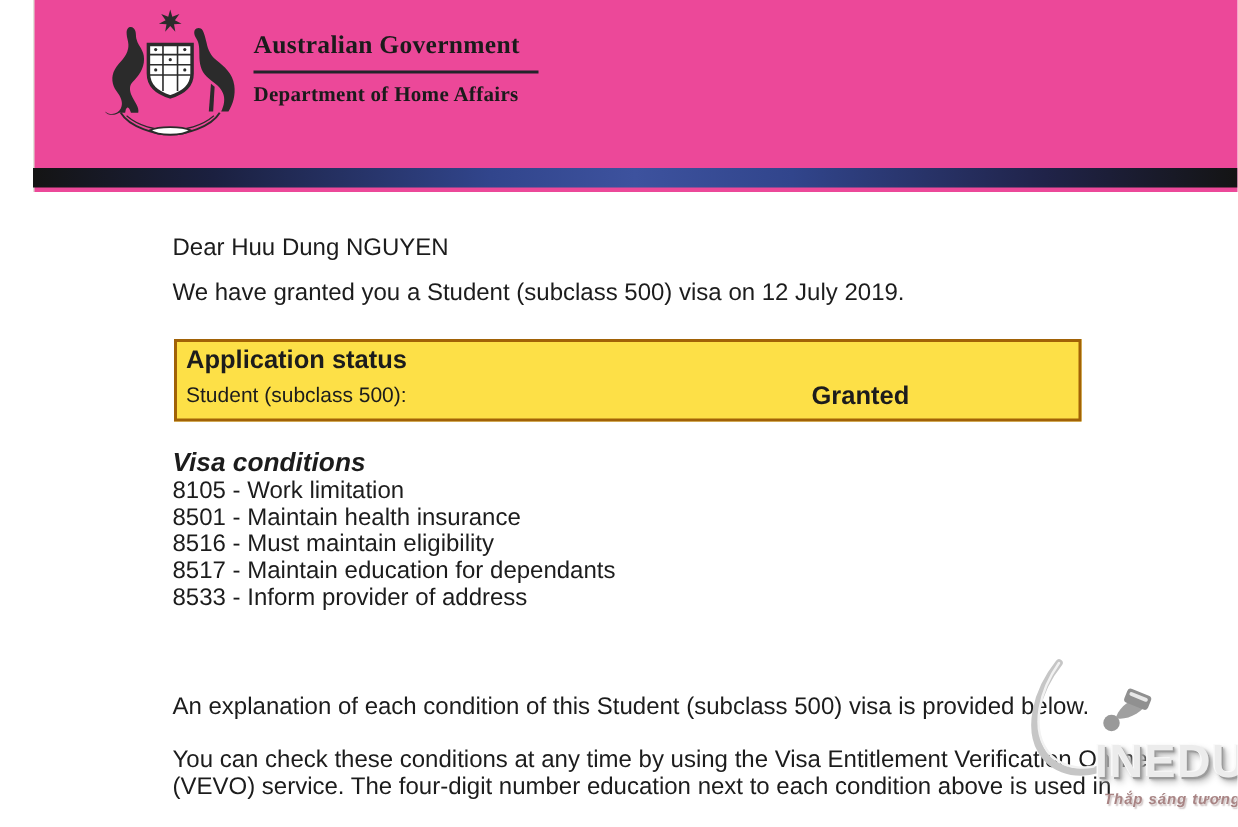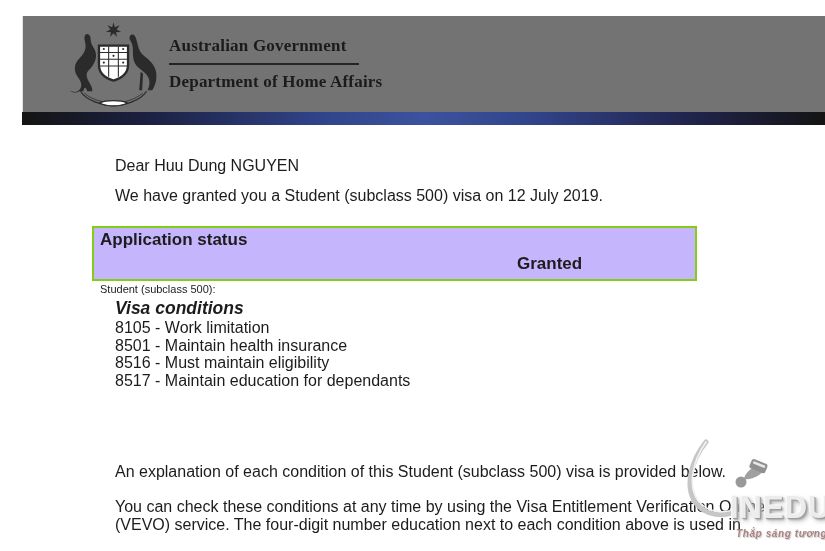--- a/index.html
+++ b/index.html
@@ -4,45 +4,45 @@
 <style>
   html,body{margin:0;padding:0;}
   body{
     width:825px;height:551px;position:relative;overflow:hidden;
     background:#ffffff;
     font-family:"Liberation Sans","DejaVu Sans",sans-serif;
     color:#1c1c1c;
   }
   
   .gov-header{
-    position:absolute;left:22px;top:0;width:803px;height:104px;
-    background:#737373;border-left:1px solid #e3e2da;margin-top:16px;
+    position:absolute;left:22px;top:0;width:803px;height:128px;
+    background:#ec4899;border-left:1px solid #e3e2da;
   }
   .crest{position:absolute;left:42px;top:4px;width:97px;height:92px;}
   .gov-text{position:absolute;left:146px;top:20px;
     font-family:"Liberation Serif","DejaVu Serif",serif;
     font-weight:bold;color:#1b1b1b;}
   .gov-line1{font-size:17px;letter-spacing:.2px;white-space:nowrap;}
   .gov-divider{width:190px;height:2px;background:#23232a;margin-top:7px;}
-  .gov-line2{font-size:17px;letter-spacing:.2px;margin-top:7px;white-space:nowrap;}
+  .gov-line2{font-size:14px;letter-spacing:.2px;margin-top:7px;white-space:nowrap;}
   
   .band{
     position:absolute;left:22px;top:112px;width:803px;height:13px;
     background:linear-gradient(90deg,#141414 0%,#1b2040 15%,#31458c 38%,#3d529e 50%,#31458c 63%,#202349 84%,#141414 100%);
   }
   
   .txt{position:absolute;left:115px;font-size:16px;line-height:18px;white-space:nowrap;}
   .greeting{top:157px;}
   .grantline{top:187px;}
   .status-box{
-    position:absolute;left:92px;top:226px;width:601px;height:51px;
-    border:2px solid #84cc16;background:#c4b5fd;
+    position:absolute;left:116px;top:226px;width:601px;height:51px;
+    border:2px solid #a16207;background:#fde047;
   }
   .status-title{position:absolute;left:6px;top:2px;font-size:17px;font-weight:bold;white-space:nowrap;}
-  .status-label{position:absolute;left:6px;top:27px;font-size:11px;white-space:nowrap;margin-top:28px;}
+  .status-label{position:absolute;left:6px;top:27px;font-size:14px;white-space:nowrap;}
   .status-value{position:absolute;left:423px;top:26px;font-size:17px;font-weight:bold;white-space:nowrap;text-align:right;}
   .vc-heading{position:absolute;left:115px;top:298px;font-size:17.5px;font-weight:bold;white-space:nowrap;font-style:italic;}
   .vc-list{position:absolute;left:115px;top:319px;font-size:16px;line-height:17.7px;}
   .vc-item{white-space:nowrap;}
   .p-explain{top:463px;}
   .p-vevo{position:absolute;left:115px;top:498px;font-size:16px;line-height:17.9px;}
   .p-vevo div{white-space:nowrap;}
   
   .watermark{position:absolute;left:684px;top:434px;width:141px;height:117px;pointer-events:none;text-align:right;}
   .wm-swoosh{position:absolute;left:0;top:0;}
@@ -107,20 +107,21 @@
   <div class="status-value">Granted</div>
 </div>
 
 <div class="vc-heading">Visa conditions</div>
 
 <div class="vc-list">
   <div class="vc-item">8105 - Work limitation</div>
   <div class="vc-item">8501 - Maintain health insurance</div>
   <div class="vc-item">8516 - Must maintain eligibility</div>
   <div class="vc-item">8517 - Maintain education for dependants</div>
+  <div class="vc-item">8533 - Inform provider of address</div>
 </div>
 
 <div class="txt p-explain">An explanation of each condition of this Student (subclass 500) visa is provided below.</div>
 
 <div class="p-vevo">
   <div>You can check these conditions at any time by using the Visa Entitlement Verification Online</div>
   <div>(VEVO) service. The four-digit number education next to each condition above is used in</div>
 </div>
 
 <div class="watermark">

